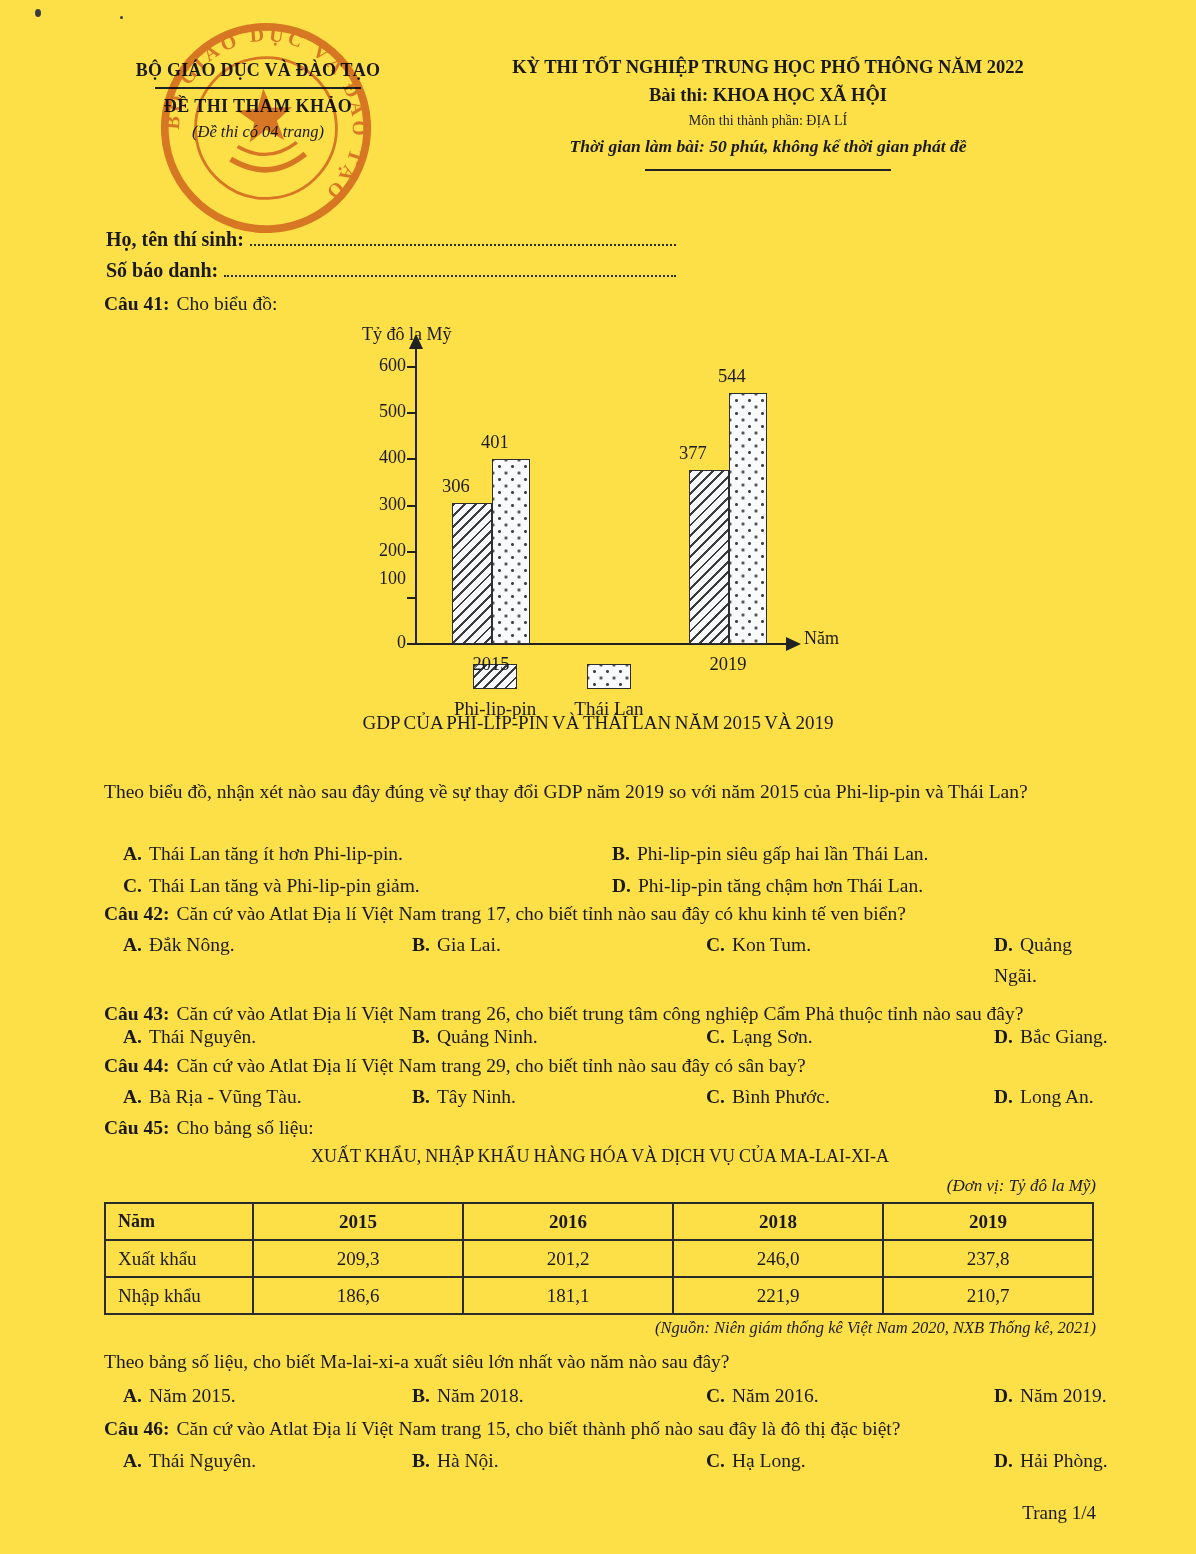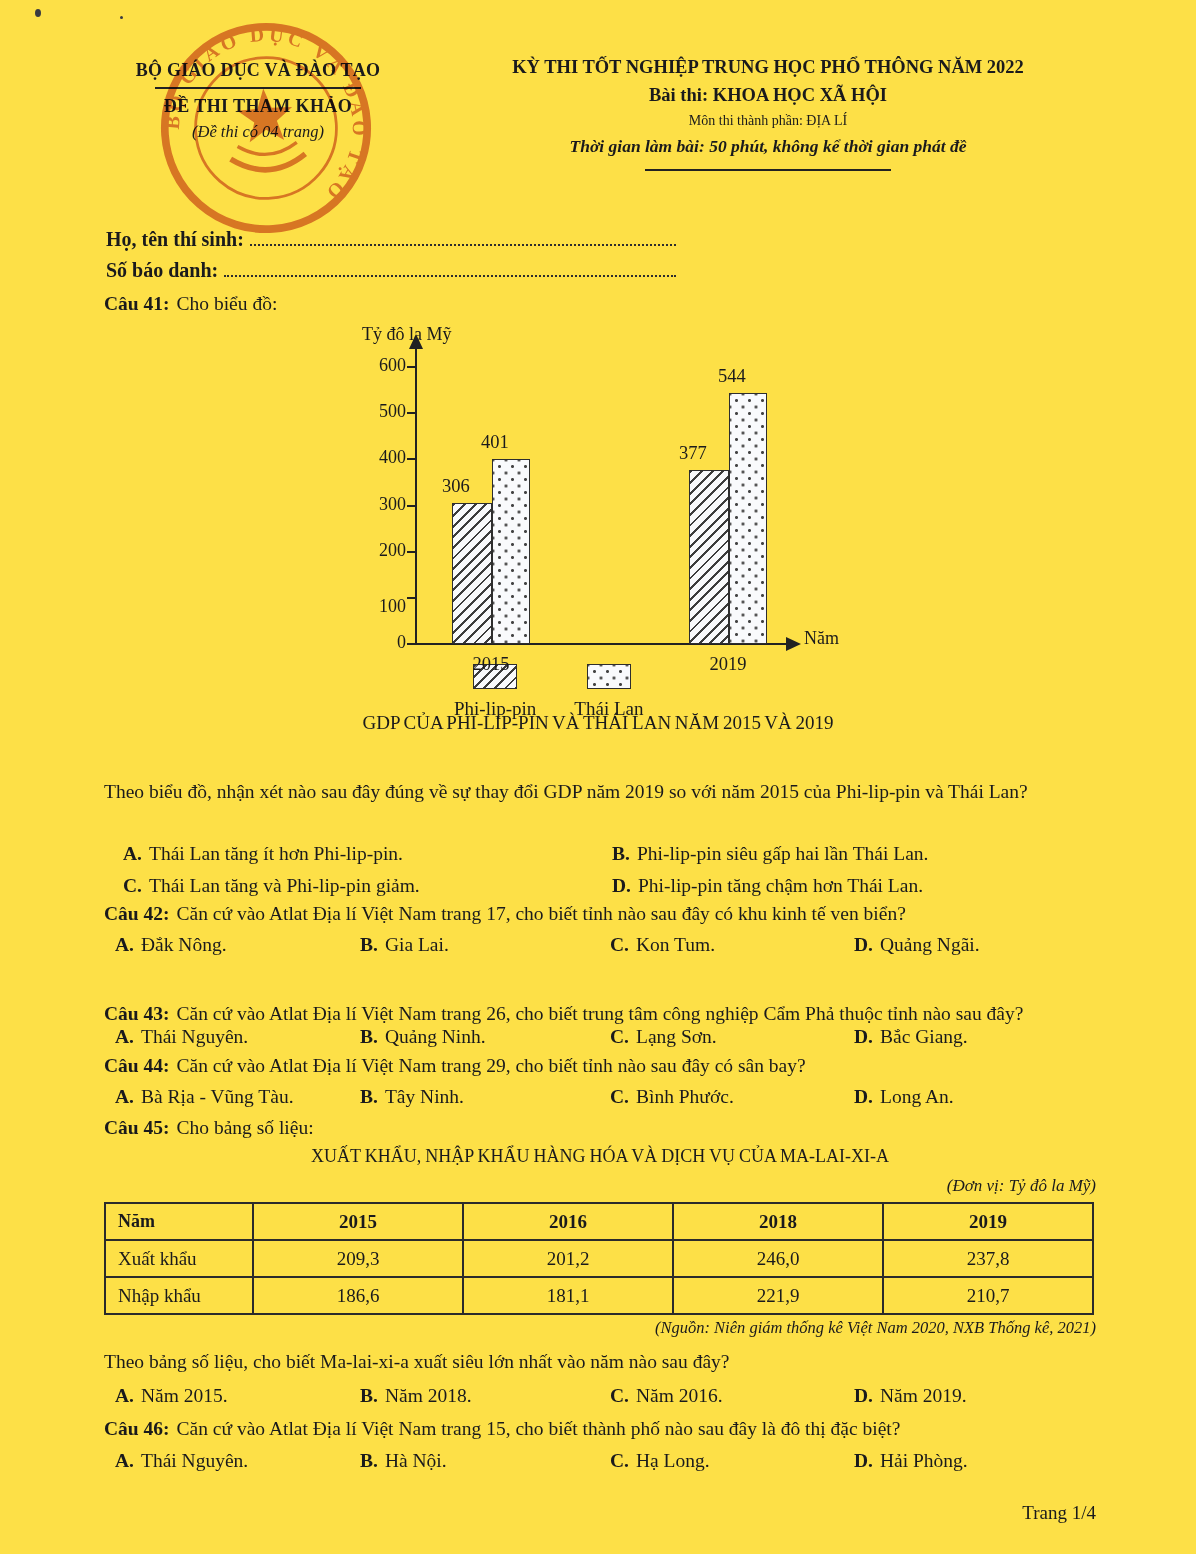--- a/index.html
+++ b/index.html
@@ -36,21 +36,21 @@
   
   .student{left:106px; top:220px; width:570px; font-size:20px; font-weight:bold;}
   .srow{display:flex; align-items:flex-end; height:31px;}
   .srow .lbl{white-space:nowrap;}
   .dots{flex:1; border-bottom:2.5px dotted #2c2c2e; margin:0 0 5px 6px;}
 
   
   .stem{font-size:19.5px; line-height:32px; text-align:justify;}
   .qno{font-weight:bold; margin-right:7px;}
   .opt-row4{display:grid; grid-template-columns:245px 250px 244px 1fr;
-            margin-left:11px; font-size:19.5px; line-height:31px;}
+            margin-left:19px; font-size:19.5px; line-height:31px;gap:44px;}
   .opt-grid2{display:grid; grid-template-columns:489px 1fr; row-gap:1px;
             margin-left:19px; font-size:19.5px; line-height:31px;}
   .okey{font-weight:bold; margin-right:7px;}
   .w{left:104px; width:992px;}
 
   
   #chart{left:348px; top:322px; width:540px; height:382px;}
   .yaxis-line{position:absolute; left:67px; top:26px; width:2px; height:297px; background:#222;}
   .yarrow{position:absolute; left:61px; top:12px; width:0; height:0;
           border-left:7px solid transparent; border-right:7px solid transparent;
@@ -159,21 +159,21 @@
           <div class="lg-swatch pat-hatch"></div>
           <div class="lg-label">Phi-lip-pin</div>
         </div>
         <div class="lg-item">
           <div class="lg-swatch pat-dots"></div>
           <div class="lg-label">Thái Lan</div>
         </div>
       </div>
   <div class="ytick-label" style="top: 310px;">0</div>
       <div class="ytick-mark" style="top: 321px;"></div>
-      <div class="ytick-label" style="top: 274px;">100</div>
+      <div class="ytick-label" style="top: 246px;">100</div>
       <div class="ytick-mark" style="top: 274.833px;"></div>
       <div class="ytick-label" style="top: 217.667px;">200</div>
       <div class="ytick-mark" style="top: 228.667px;"></div>
       <div class="ytick-label" style="top: 171.5px;">300</div>
       <div class="ytick-mark" style="top: 182.5px;"></div>
       <div class="ytick-label" style="top: 125.333px;">400</div>
       <div class="ytick-mark" style="top: 136.333px;"></div>
       <div class="ytick-label" style="top: 79.1667px;">500</div>
       <div class="ytick-mark" style="top: 90.1667px;"></div>
       <div class="ytick-label" style="top: 33px;">600</div>

